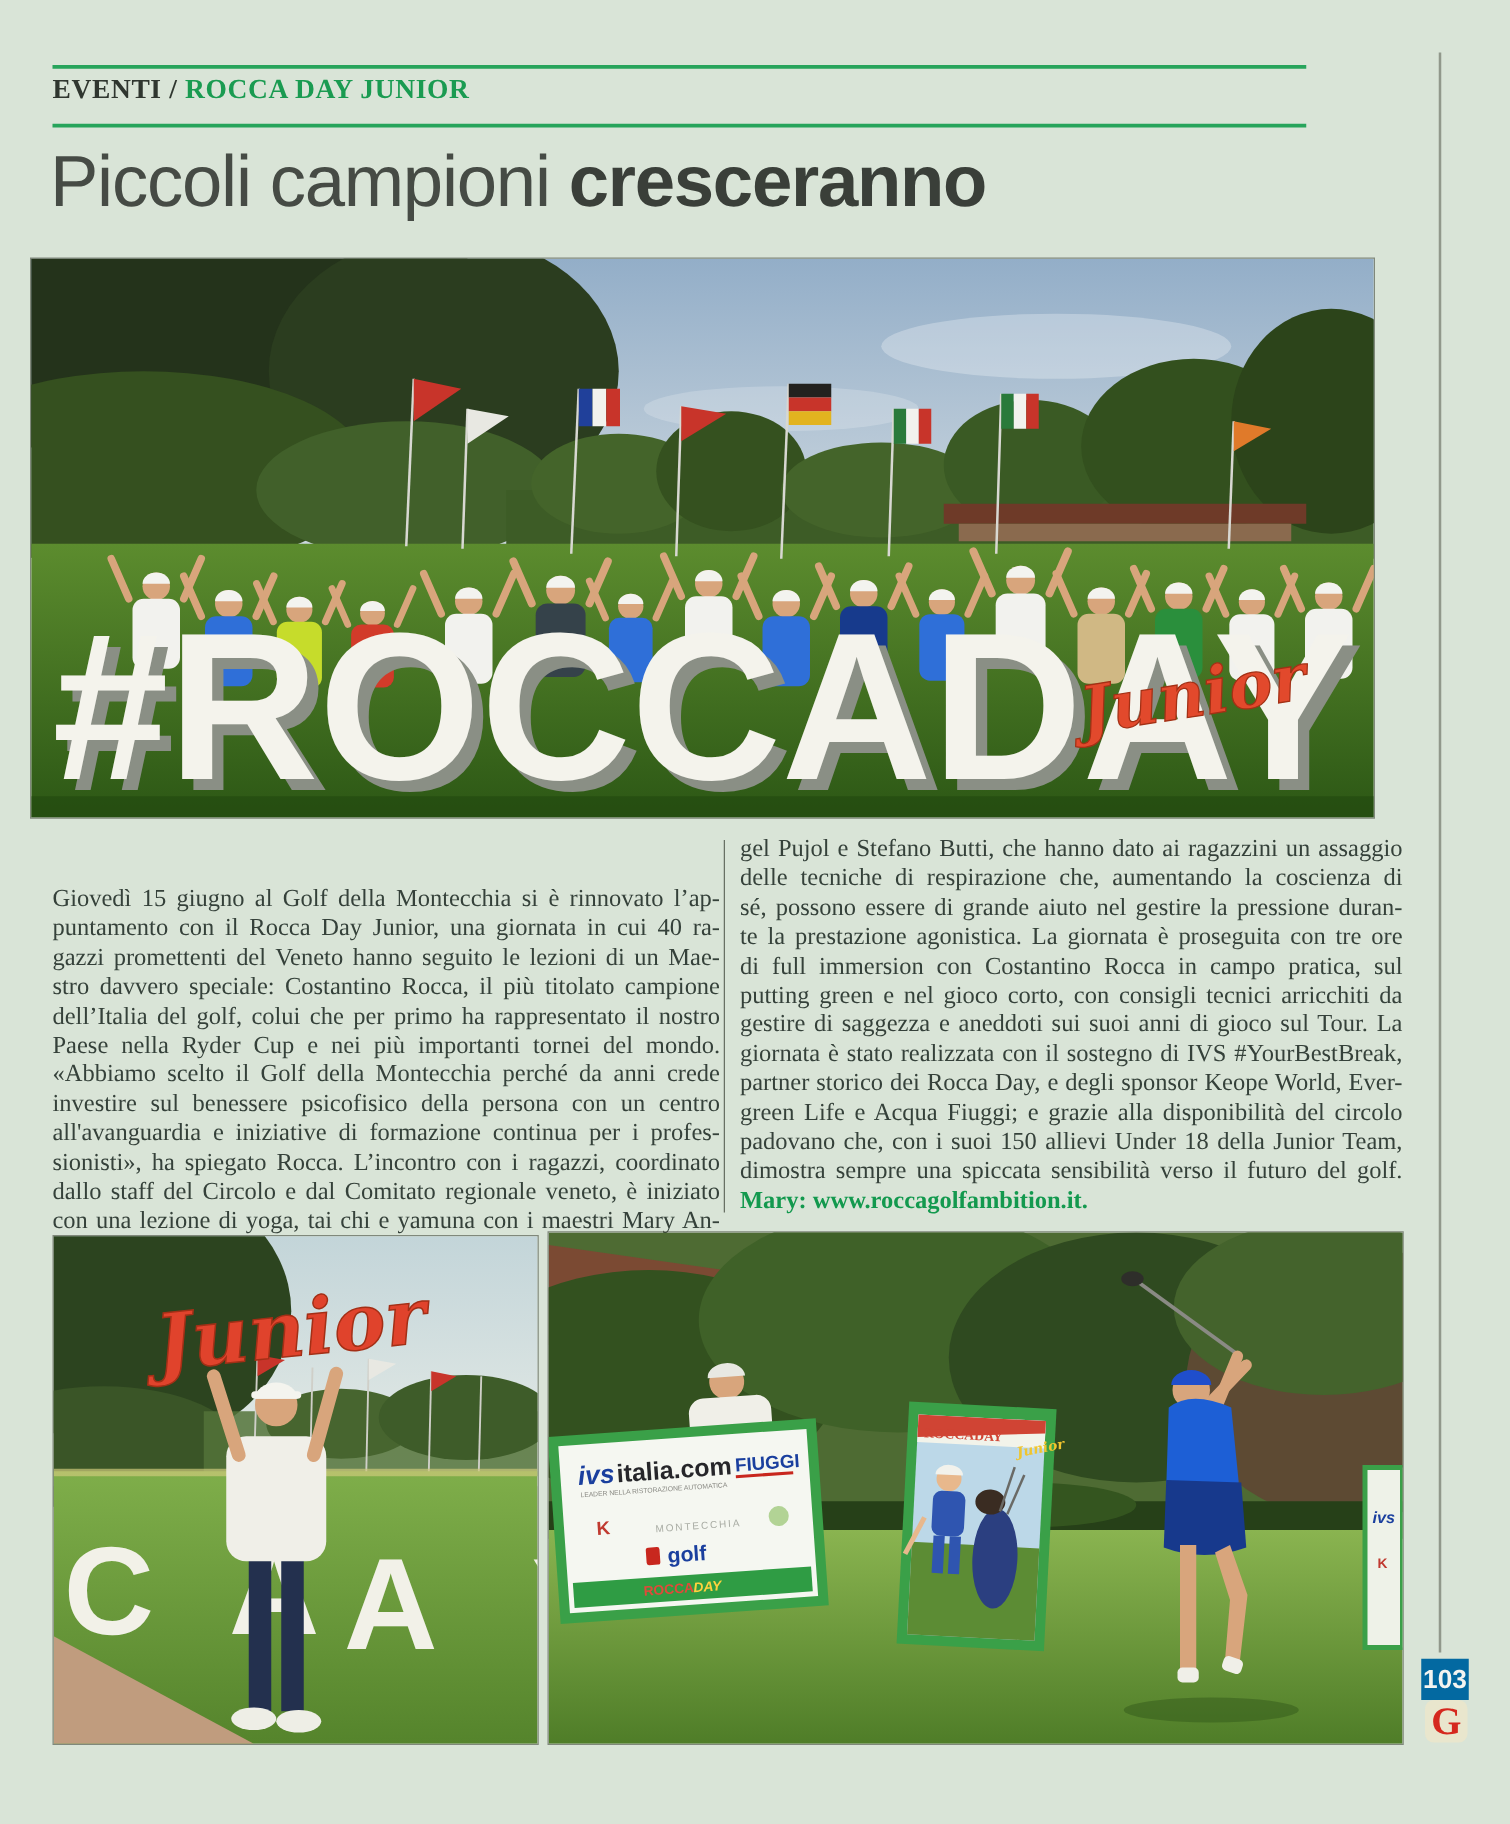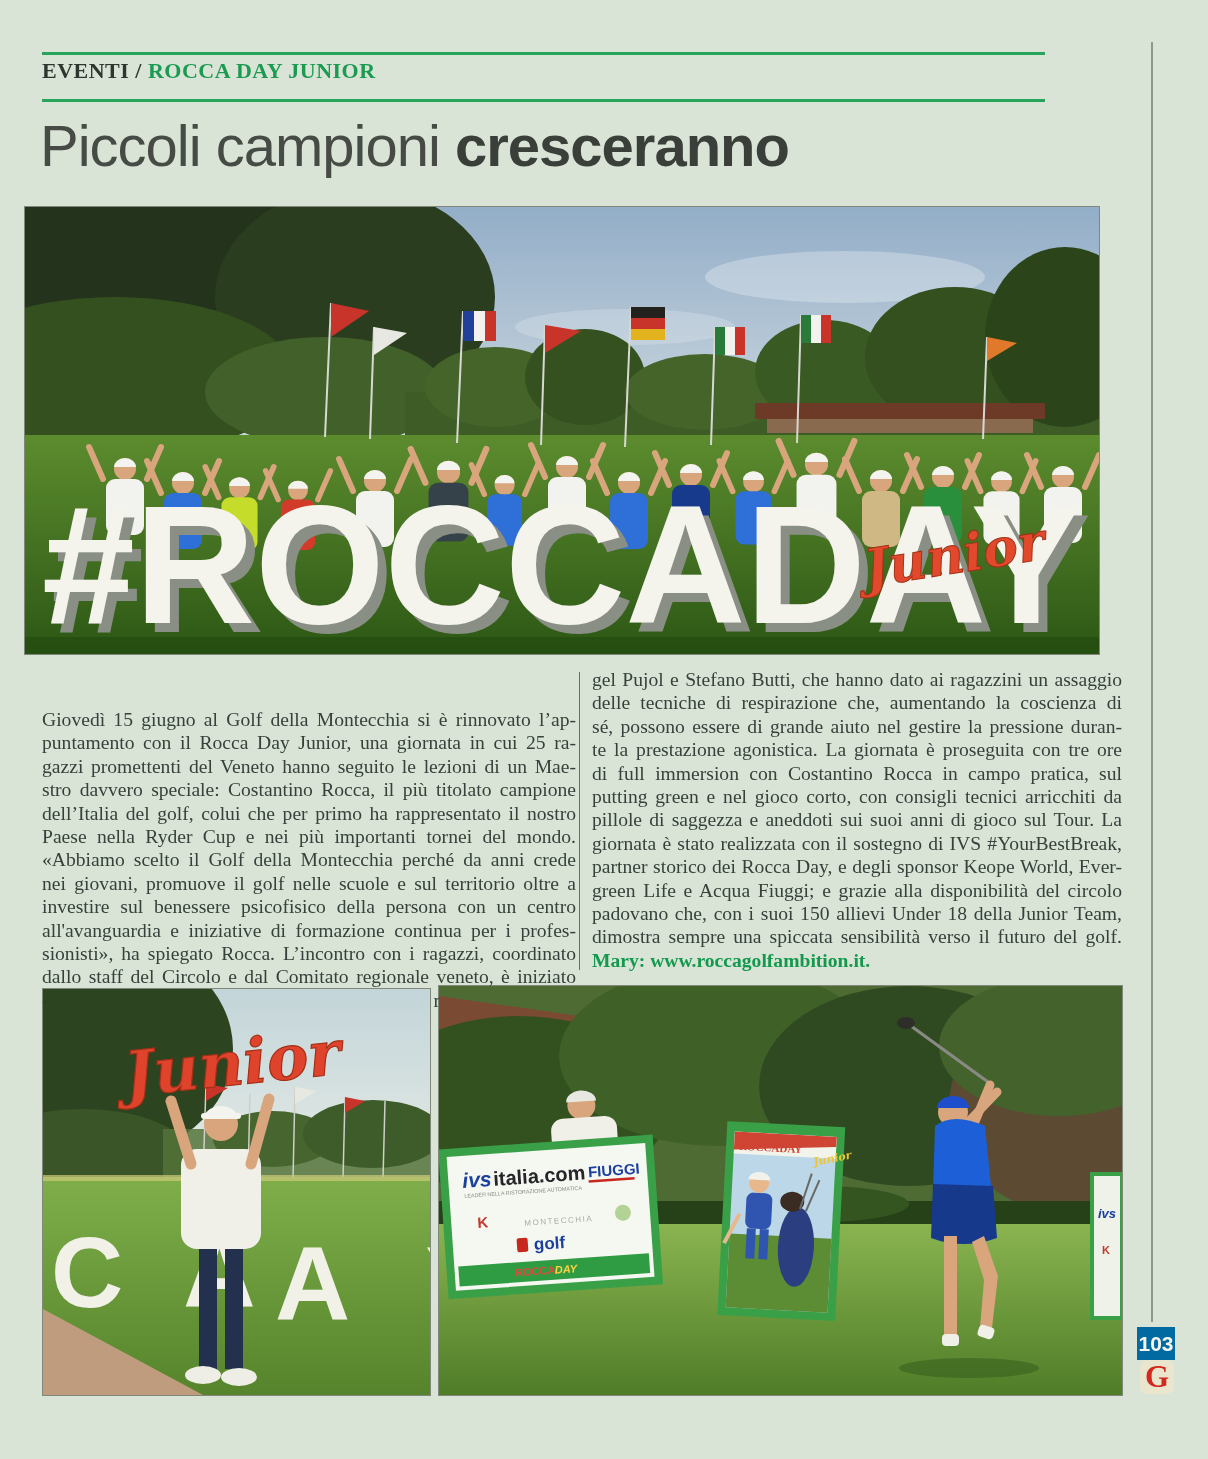--- a/index.html
+++ b/index.html
@@ -166,42 +166,41 @@
       <g transform="rotate(-9 930 352)">
         <text x="930" y="366" text-anchor="middle" font-size="52" fill="#e2492c" stroke="#a33015" stroke-width="1" font-family="DejaVu Serif, serif" font-style="italic" font-weight="bold">Junior</text>
       </g>
       <rect x="0" y="430" width="1074" height="17" fill="#22470f" opacity="0.6"></rect>
     </svg>
   </figure>
 
   <div class="article">
     <div class="col col1">
       <div class="bodyline">Giovedì 15 giugno al Golf della Montecchia si è rinnovato l’ap-</div>
-      <div class="bodyline">puntamento con il Rocca Day Junior, una giornata in cui 25 ra-</div>
+      <div class="bodyline">puntamento con il Rocca Day Junior, una giornata in cui 40 ra-</div>
       <div class="bodyline">gazzi promettenti del Veneto hanno seguito le lezioni di un Mae-</div>
       <div class="bodyline">stro davvero speciale: Costantino Rocca, il più titolato campione</div>
       <div class="bodyline">dell’Italia del golf, colui che per primo ha rappresentato il nostro</div>
       <div class="bodyline">Paese nella Ryder Cup e nei più importanti tornei del mondo.</div>
       <div class="bodyline">«Abbiamo scelto il Golf della Montecchia perché da anni crede</div>
-      <div class="bodyline">nei giovani, promuove il golf nelle scuole e sul territorio oltre a</div>
       <div class="bodyline">investire sul benessere psicofisico della persona con un centro</div>
       <div class="bodyline">all'avanguardia e iniziative di formazione continua per i profes-</div>
       <div class="bodyline">sionisti», ha spiegato Rocca. L’incontro con i ragazzi, coordinato</div>
       <div class="bodyline">dallo staff del Circolo e dal Comitato regionale veneto, è iniziato</div>
       <div class="bodyline">con una lezione di yoga, tai chi e yamuna con i maestri Mary An-</div>
     </div>
     <div class="colrule"></div>
     <div class="col col2">
       <div class="bodyline">gel Pujol e Stefano Butti, che hanno dato ai ragazzini un assaggio</div>
       <div class="bodyline">delle tecniche di respirazione che, aumentando la coscienza di</div>
       <div class="bodyline">sé, possono essere di grande aiuto nel gestire la pressione duran-</div>
       <div class="bodyline">te la prestazione agonistica. La giornata è proseguita con tre ore</div>
       <div class="bodyline">di full immersion con Costantino Rocca in campo pratica, sul</div>
       <div class="bodyline">putting green e nel gioco corto, con consigli tecnici arricchiti da</div>
-      <div class="bodyline">pillole di saggezza e aneddoti sui suoi anni di gioco sul Tour. La</div>
+      <div class="bodyline">gestire di saggezza e aneddoti sui suoi anni di gioco sul Tour. La</div>
       <div class="bodyline">giornata è stato realizzata con il sostegno di IVS #YourBestBreak,</div>
       <div class="bodyline">partner storico dei Rocca Day, e degli sponsor Keope World, Ever-</div>
       <div class="bodyline">green Life e Acqua Fiuggi; e grazie alla disponibilità del circolo</div>
       <div class="bodyline">padovano che, con i suoi 150 allievi Under 18 della Junior Team,</div>
       <div class="bodyline">dimostra sempre una spiccata sensibilità verso il futuro del golf.</div>
       <div class="bodyline infoline">Mary: www.roccagolfambition.it.</div>
     </div>
   </div>
 
   <figure class="photo-left">

